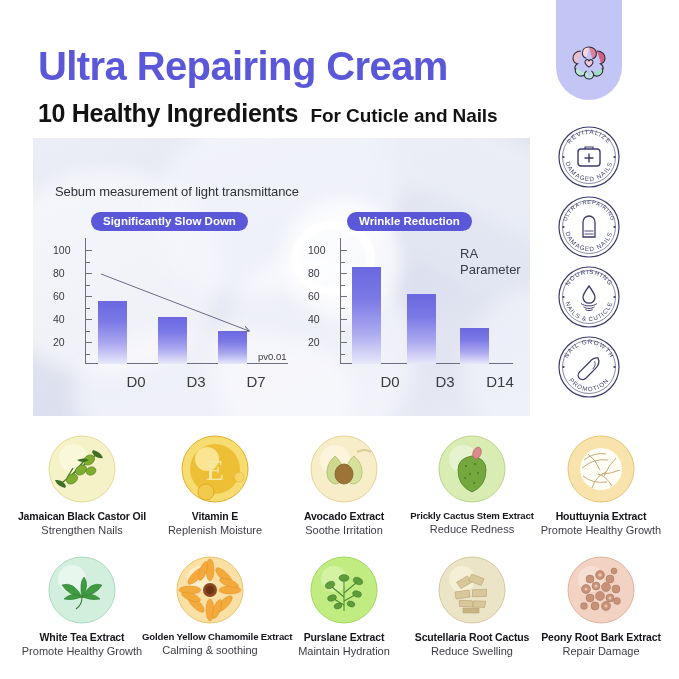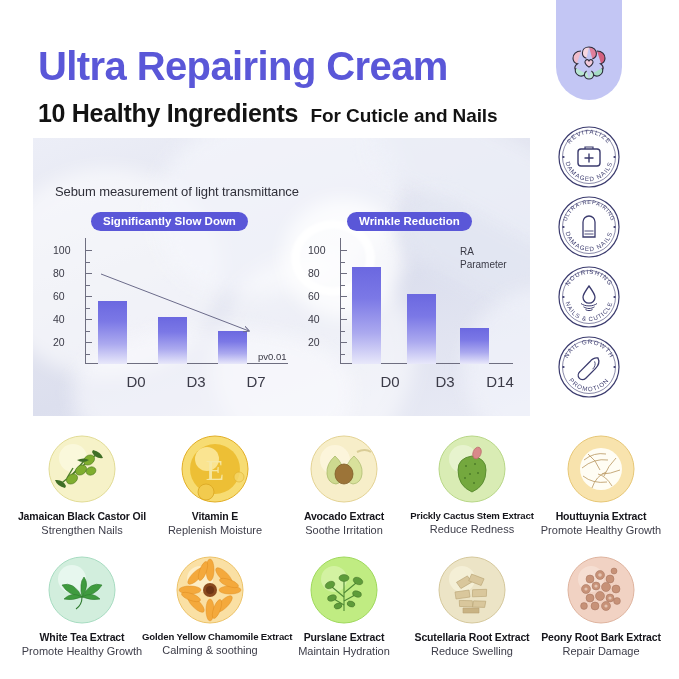--- a/index.html
+++ b/index.html
@@ -103,21 +103,21 @@
     background:linear-gradient(180deg,#6b68e0 0%,#7b78e6 32%,#aba9ef 68%,#e8e8fa 100%);
   }
   .xlab{
     position:absolute;bottom:8px;font-size:15px;color:#3b3b48;
     text-align:center;transform:translateX(-50%);white-space:nowrap;margin-left:24px;
   }
   .pvalue{
     position:absolute;font-size:9.5px;color:#3a3a46;white-space:nowrap;
   }
   .ra-label{
-    position:absolute;font-size:10px;color:#3a3a46;line-height:1.25;white-space:nowrap;
+    position:absolute;font-size:13px;color:#3a3a46;line-height:1.25;white-space:nowrap;
   }
   .trend{position:absolute;left:0;top:0;overflow:visible;}
 
   
   .ing{position:absolute;width:136px;text-align:center;}
   .drop{position:relative;width:78px;height:78px;margin:0 auto;}
   .drop svg{display:block;}
   .ing-name{
     font-size:10.5px;font-weight:bold;color:#15151b;
     letter-spacing:-0.15px;line-height:1.25;margin-top:2px;white-space:nowrap;
@@ -525,21 +525,21 @@
           <path d="M24 30 l12-4 3 7-12 4z" transform="rotate(-12 30 33)"></path>
           <path d="M38 24 l13 3-2 7-13-3z" transform="rotate(8 45 28)"></path>
           <path d="M22 41 l14-2 1 7-14 2z"></path>
           <path d="M40 38 l14 1-1 7-14-1z" transform="rotate(-6 47 42)"></path>
           <path d="M26 50 l13-1 1 6-13 1z" transform="rotate(6 32 52)"></path>
           <path d="M41 49 l12 2-2 6-12-2z" transform="rotate(-8 47 52)"></path>
           <path d="M30 57 l16 0 0 5-16 0z" fill="#c9b383"></path>
         </g>
       </svg>
     </div>
-    <div class="ing-name">Scutellaria Root Extract</div>
+    <div class="ing-name">Scutellaria Root Cactus</div>
     <div class="ing-desc">Reduce Swelling</div>
   </div>
 
   <div class="ing" style="left:533px;top:551px">
     <div class="drop">
       <svg viewBox="0 0 78 78" width="78" height="78">
         <circle cx="39" cy="39" r="33" fill="#f1d2c3" stroke="#dfb49f" stroke-width="1"></circle>
         <circle cx="29" cy="28" r="13" fill="#f9e6dc" opacity=".6"></circle>
         <g fill="#c79278" stroke="#a3705a" stroke-width="0.5">
           <circle cx="28" cy="28" r="4"></circle>

